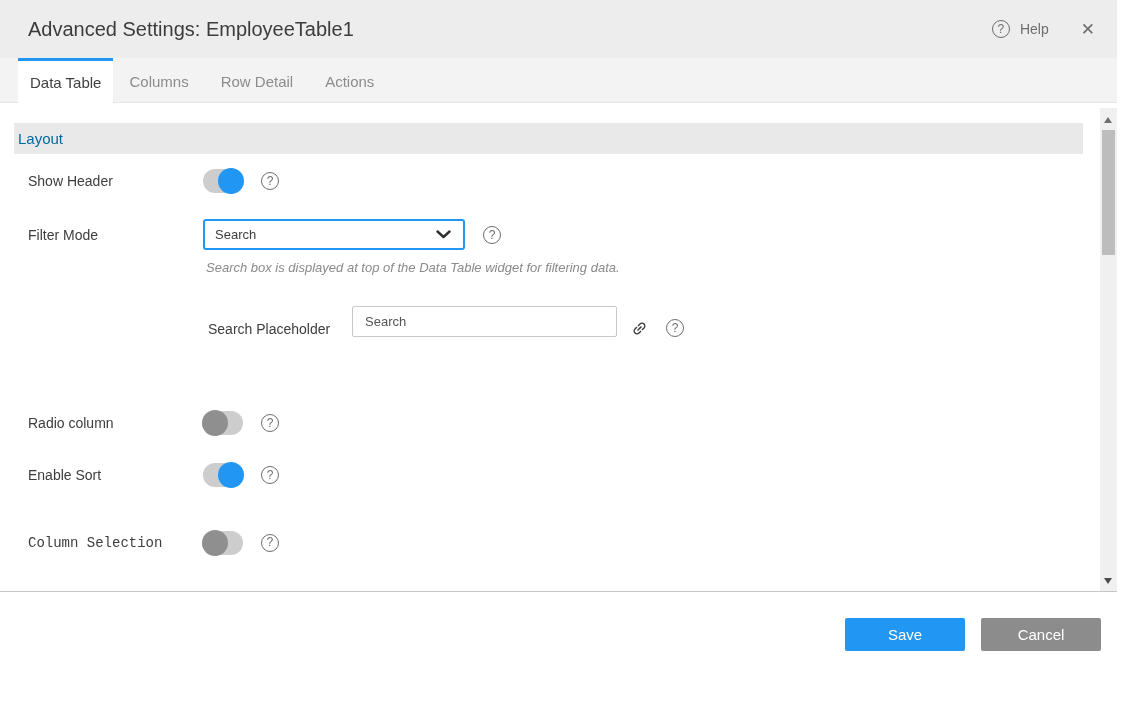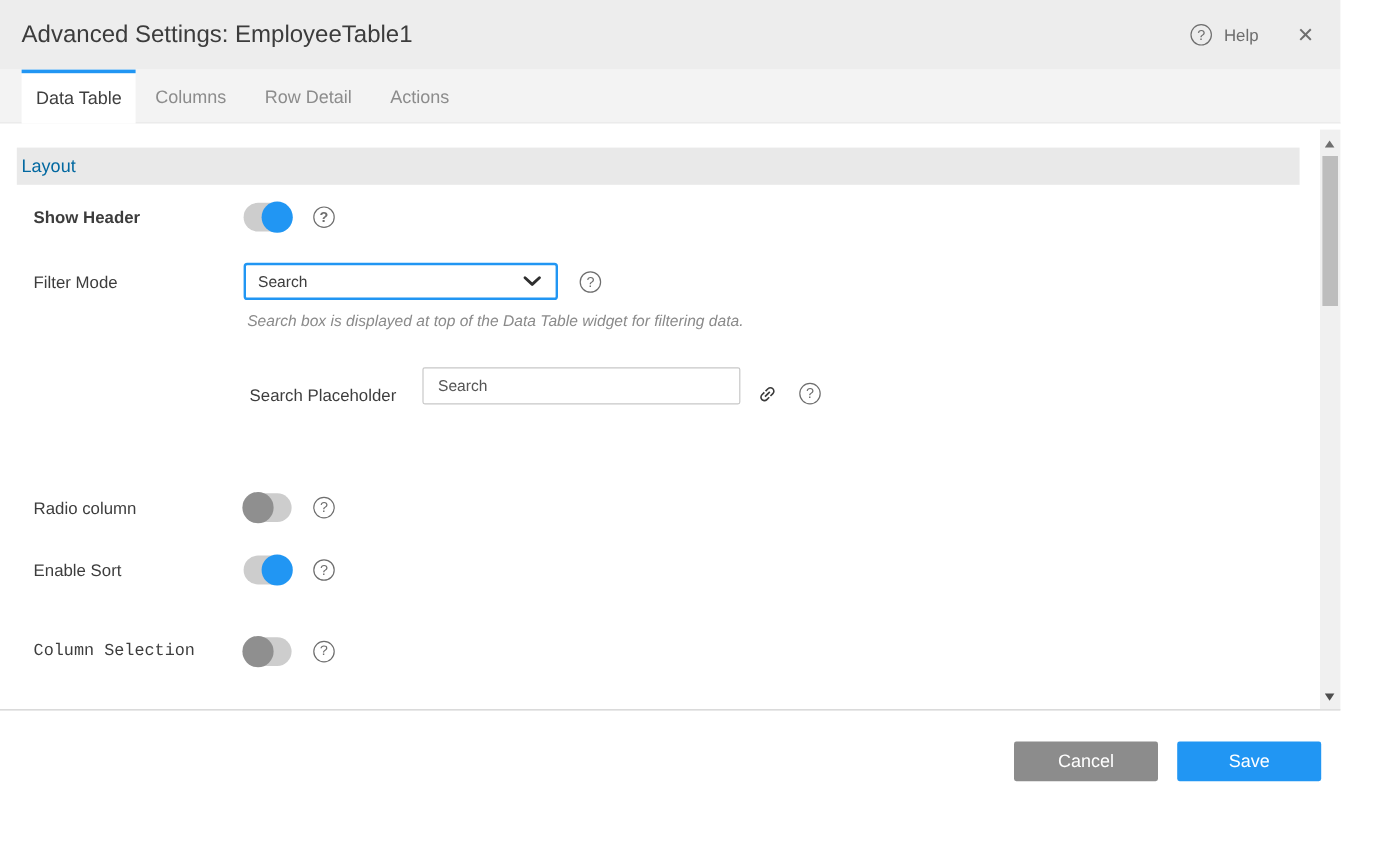--- a/index.html
+++ b/index.html
@@ -2,21 +2,21 @@
 <html><head>
 <meta charset="utf-8">
 <style>
   * { margin:0; padding:0; box-sizing:border-box; }
   html,body { width:1148px; height:717px; background:#ffffff;
     font-family:"Liberation Sans", sans-serif; }
   .dialog { width:1117px; height:652px; background:#fff; position:relative; }
 
   
   .dlg-header { height:58px; background:#ededed; display:flex; align-items:center;
-    justify-content:space-between; padding:0 22px 0 18px; }
+    justify-content:space-between; padding:0 22px 0 28px; }
   .dlg-title { font-size:20px; color:#3c3c3c; }
   .hdr-right { display:flex; align-items:center; gap:10px; }
   .help-circle { width:18px; height:18px; border:1px solid #6e6e6e; border-radius:50%;
     color:#6e6e6e; font-size:12px; display:flex; align-items:center; justify-content:center; }
   .hdr-help-label { font-size:14px; color:#6e6e6e; margin-right:22px; }
   .close-x { font-size:17px; color:#6e6e6e; cursor:pointer; line-height:1; }
 
   
   .tabbar { height:45px; background:#f3f3f3; display:flex; align-items:stretch;
     padding-left:18px; border-bottom:1px solid #e6e6e6; }
@@ -25,21 +25,21 @@
   .tab.active { background:#fff; color:#3f3f3f; border-top:3px solid #2196f3;
     padding:0 12px; margin-bottom:-1px; }
 
   
   .content { position:relative; height:488px; background:#fff; }
   .content-inner { padding:20px 34px 0 14px; }
   .section-bar { background:#e9e9e9; height:31px; line-height:31px; padding-left:4px;
     font-size:15px; color:#0369a1; }
   .row { display:flex; align-items:center; padding-left:14px; }
   .row .lbl { width:175px; font-size:14px; color:#3d3d3d; }
-  .row-show-header { margin-top:13px; height:28px;font-weight:bold; }
+  .row-show-header { margin-top:13px; height:28px; }
   .row-filter-mode { margin-top:24px; height:31px; }
   .row-behavior { height:28px; }
   .row-radio { margin-top:14px; }
   .row-sort { margin-top:24px; }
   .row-colsel { margin-top:40px;font-family:Liberation Mono, monospace; }
 
   
   .toggle { width:40px; height:24px; border-radius:12px; background:#cdcdcd;
     position:relative; cursor:pointer; flex:0 0 auto; }
   .toggle .knob { width:26px; height:26px; border-radius:50%; background:#8f8f8f;
@@ -175,17 +175,17 @@
     <div class="scrollbar">
       <div class="scroll-up"></div>
       <div class="scroll-thumb"></div>
       <div class="scroll-down"></div>
     </div>
   </div>
 
   <div class="footer-divider"></div>
 
   <div class="footer">
+    <button class="btn btn-save">Save</button>
     <button class="btn btn-cancel">Cancel</button>
-    <button class="btn btn-save">Save</button>
   </div>
 
 </div>
 
 </body></html>

